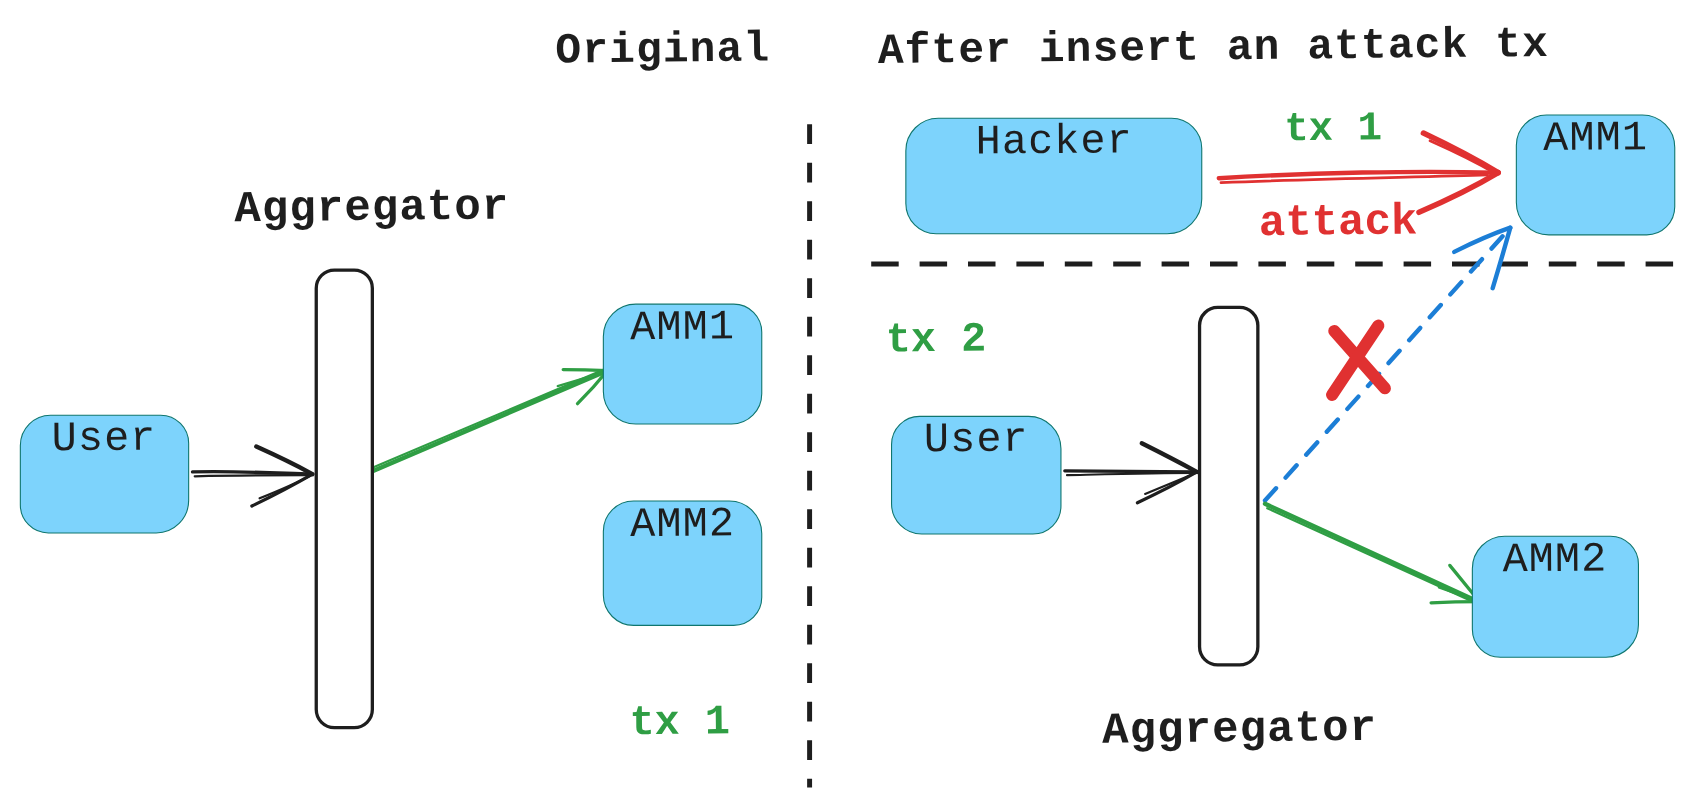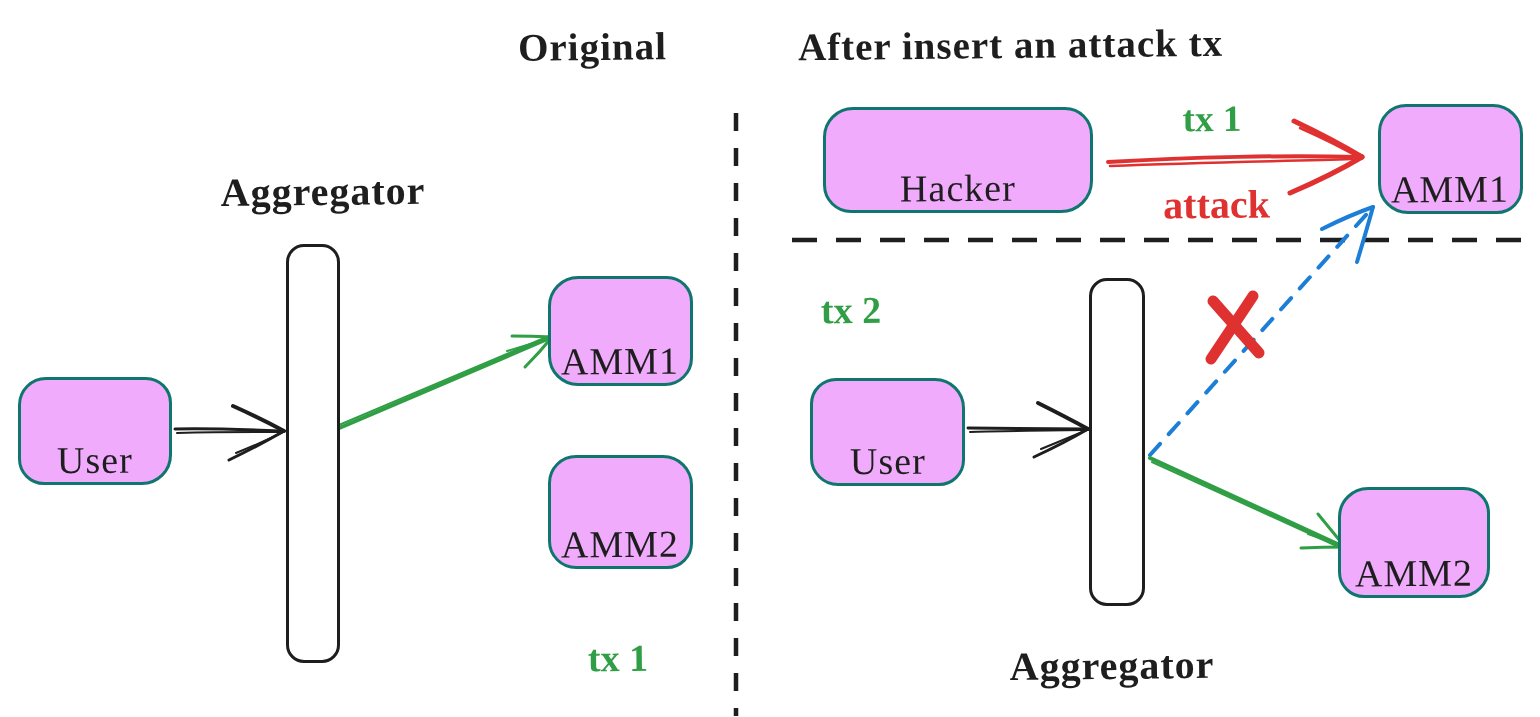--- a/index.html
+++ b/index.html
@@ -1,29 +1,29 @@
 <!DOCTYPE html>
 <html><head>
 <meta charset="utf-8">
 <style>
   html,body{margin:0;padding:0;background:#ffffff;}
   .canvas{
     position:relative;
     width:1540px;height:717px;
     background:#ffffff;
-    font-family:Liberation Serif, serif;
+    font-family:Liberation Mono, monospace;
     color:#1e1e1e;
     overflow:hidden;
   }
   .layer{position:absolute;left:0;top:0;width:1540px;height:717px;}
   .box{
     position:absolute;
-    border:3px solid #0f766e;
-    background:#f0abfc;
-    display:flex;align-items:flex-end;justify-content:center;
+    border:1px solid #0f766e;
+    background:#7dd3fc;
+    display:flex;align-items:flex-start;justify-content:center;
     box-sizing:border-box;
   }
   .box .lbl{font-size:38px;letter-spacing:1px;transform:rotate(-0.4deg);white-space:nowrap;}
   .bar{
     position:absolute;
     border:3px solid #1e1e1e;
     border-radius:18px;
     background:#ffffff;
     box-sizing:border-box;
   }

